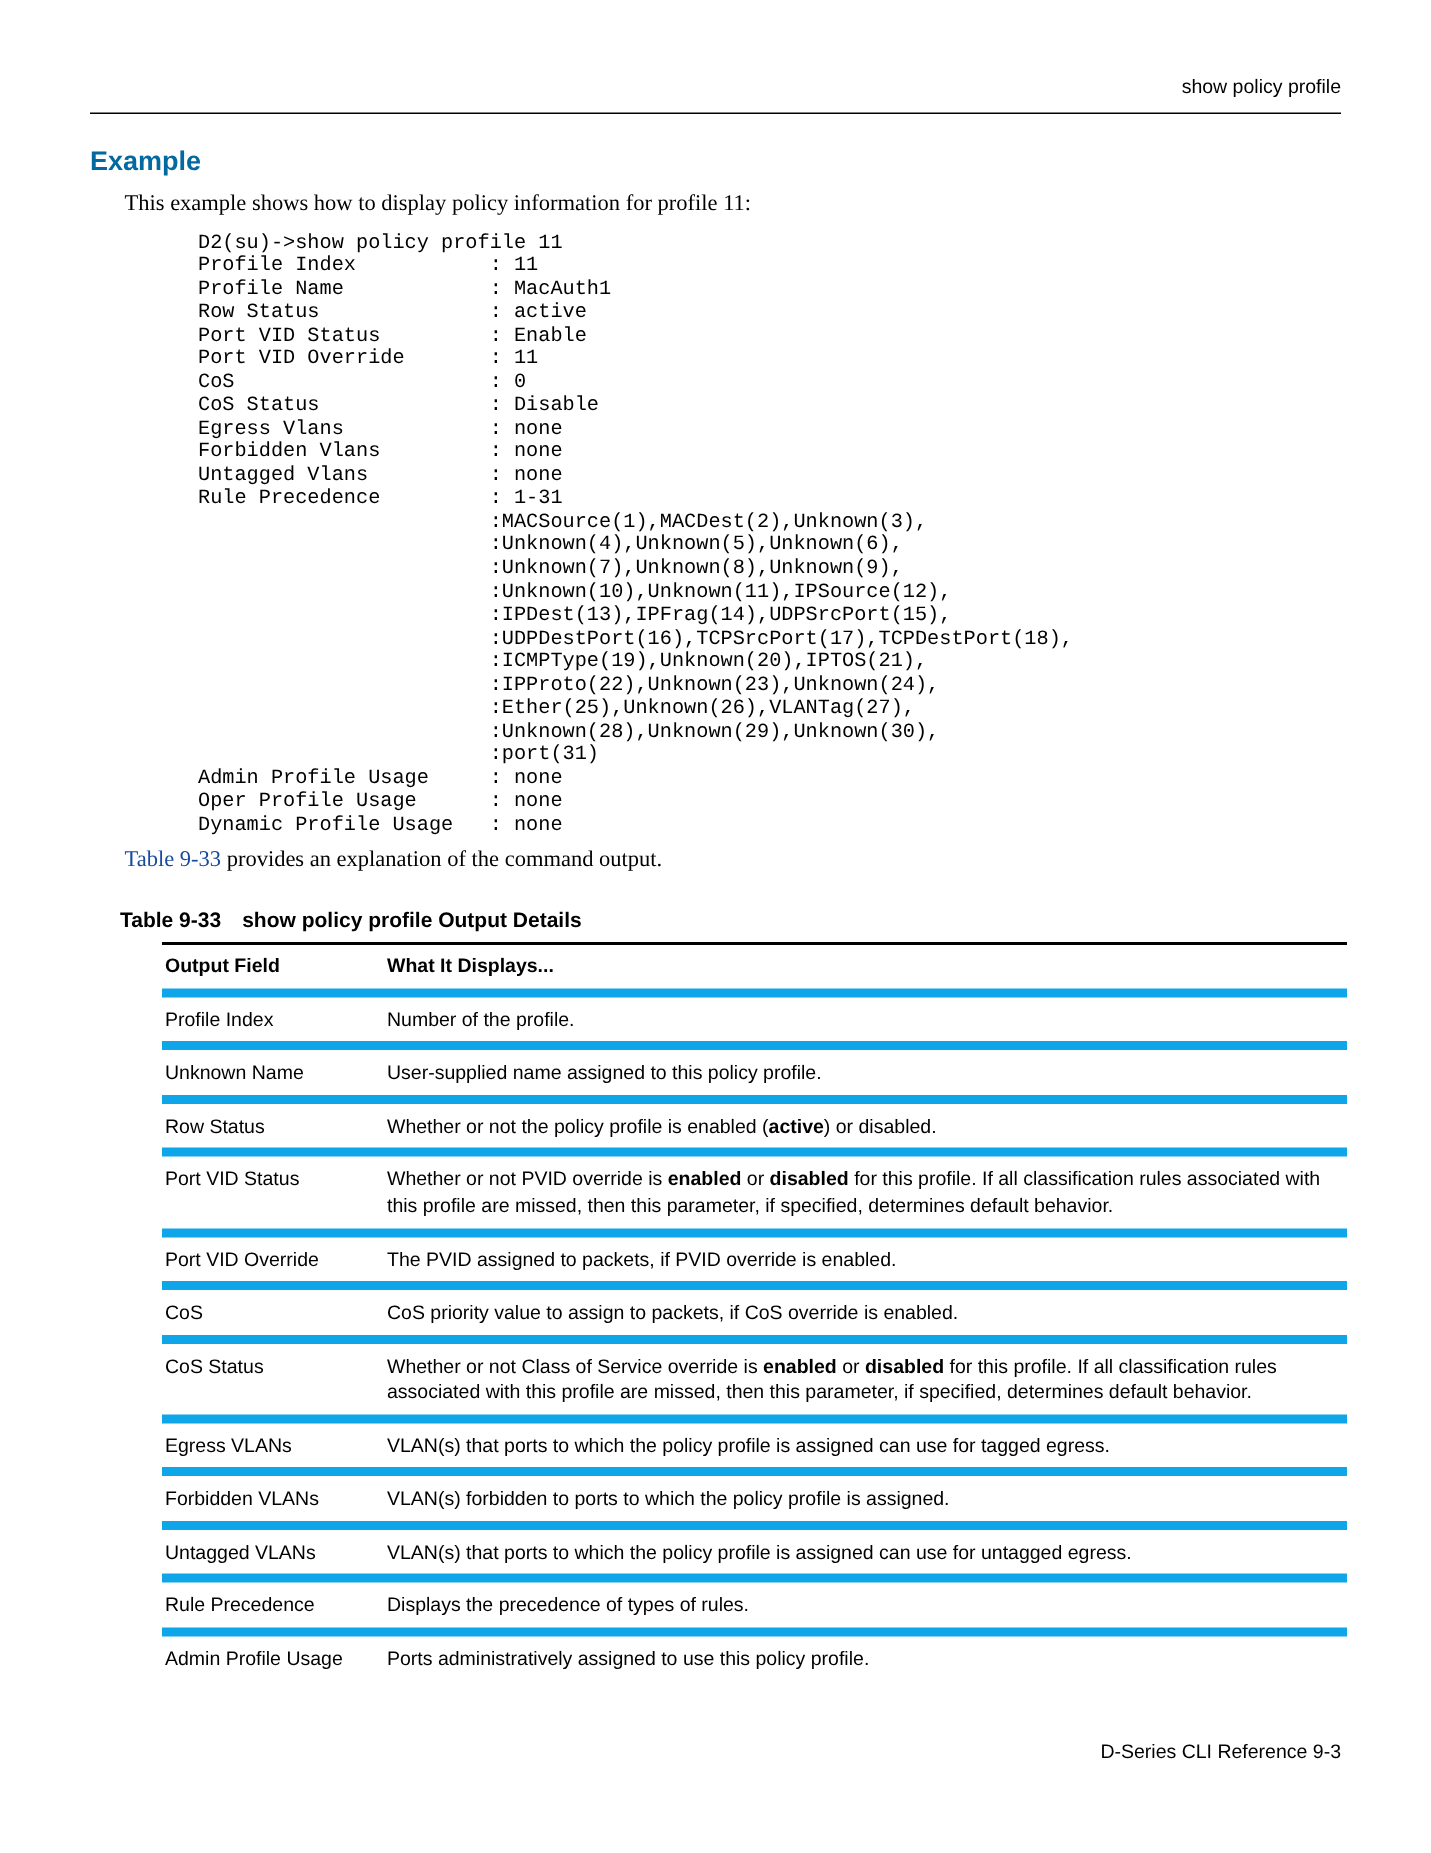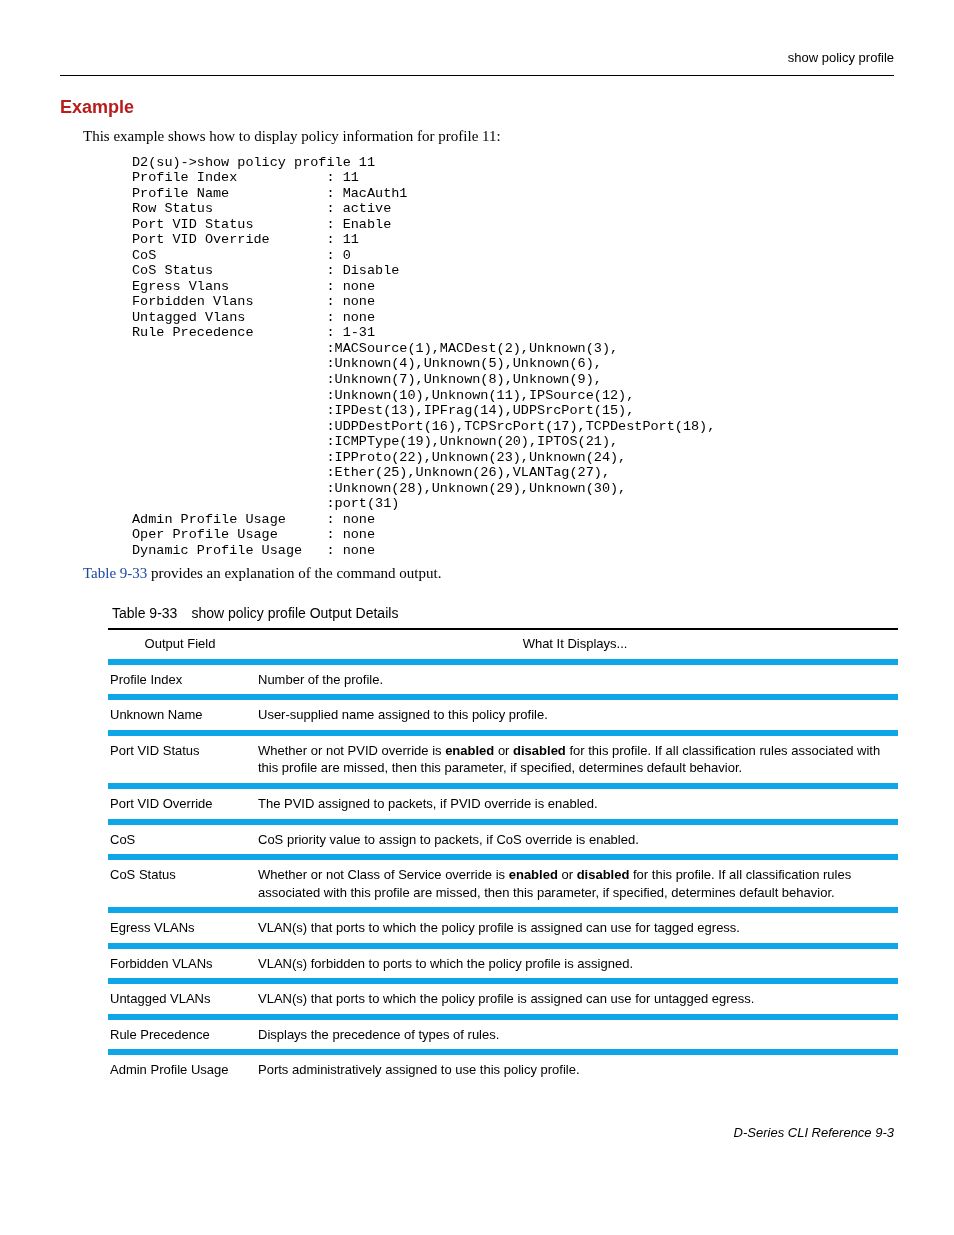--- a/index.html
+++ b/index.html
@@ -17,21 +17,21 @@
     font-family: Liberation Sans, sans-serif;
     font-size: 13px;
     margin-bottom: 8px;
   }
   .top-rule {
     border: none;
     border-top: 1px solid #000;
     margin: 0 0 20px 0;
   }
   h2.example {
-    color: #b91c1c;
+    color: #0369a1;
     font-family: Arial, Helvetica, sans-serif;
     font-weight: bold;
     font-size: 18px;
     margin: 0 0 8px 0;
   }
   .intro, .outro {
     margin-left: 23px;
     font-family: "Palatino Linotype", Georgia, serif;
     font-size: 15px;
     margin-bottom: 8px;
@@ -42,58 +42,57 @@
   }
   pre.output {
     font-family: "Courier New", monospace;
     font-size: 13.5px;
     line-height: 1.15;
     white-space: pre;
     margin: 6px 0 6px 72px;
   }
   .table-title {
     font-family: Arial, Helvetica, sans-serif;
-    font-weight: normal;
+    font-weight: bold;
     font-size: 14px;
-    margin: 20px 0 6px 52px;
+    margin: 20px 0 6px 20px;
   }
   .table-title .tcapnum {
     margin-right: 14px;
   }
   table.details {
     margin-left: 48px;
     border-collapse: collapse;
     width: 790px;
     font-family: Arial, Helvetica, sans-serif;
     font-size: 13px;
   }
   table.details th {
-    text-align: center;
-    font-weight: normal;
+    text-align: left;
+    font-weight: bold;
     border-top: 2px solid #000;
     border-bottom: 1px solid #000;
     padding: 6px 6px 6px 2px;
     vertical-align: top;
   }
   table.details td {
     border-top: 6px solid #0ea5e9;
     padding: 6px 6px 6px 2px;
     vertical-align: top;
     line-height: 1.35;
   }
   table.details th:first-child,
   table.details td:first-child {
     width: 140px;
   }
   .footer {
     font-family: Arial, Helvetica, sans-serif;
     font-size: 13px;
     text-align: right;
     margin-top: 40px;
-    font-style: italic;
   }
 </style>
 </head>
 <body>
 
 <div class="top-right">show policy profile</div>
 <hr class="top-rule">
 
 <h2 class="example">Example</h2>
 
@@ -144,20 +143,24 @@
   <tbody id="details-body">
       <tr>
         <td>Profile Index</td>
         <td>Number of the profile.</td>
       </tr>
       <tr>
         <td>Unknown Name</td>
         <td>User-supplied name assigned to this policy profile.</td>
       </tr>
       <tr>
+        <td>Row Status</td>
+        <td>Whether or not the policy profile is enabled (<b>active</b>) or disabled.</td>
+      </tr>
+      <tr>
         <td>Port VID Status</td>
         <td>Whether or not PVID override is <b>enabled</b> or <b>disabled</b> for this profile. If all classification rules associated with this profile are missed, then this parameter, if specified, determines default behavior.</td>
       </tr>
       <tr>
         <td>Port VID Override</td>
         <td>The PVID assigned to packets, if PVID override is enabled.</td>
       </tr>
       <tr>
         <td>CoS</td>
         <td>CoS priority value to assign to packets, if CoS override is enabled.</td>

